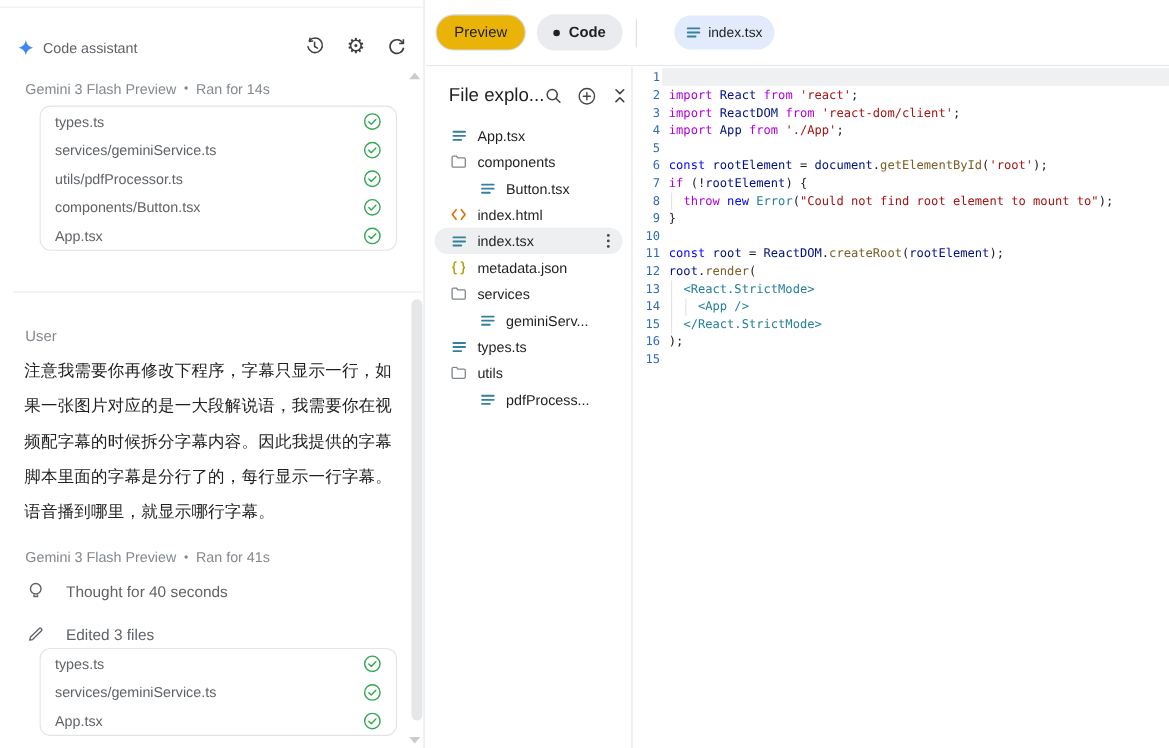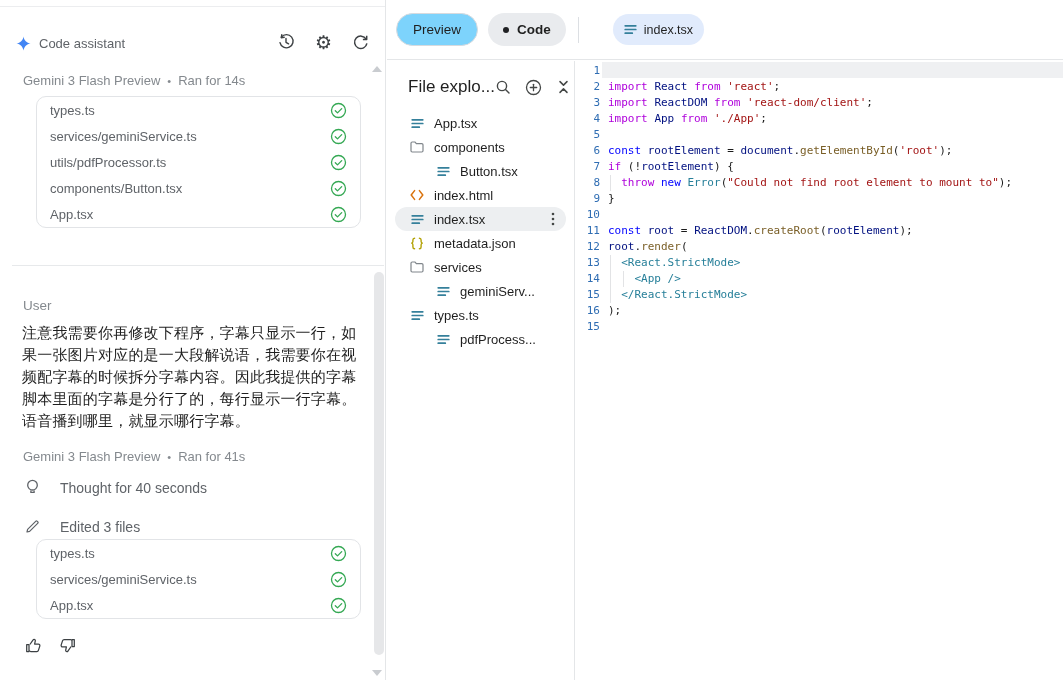--- a/index.html
+++ b/index.html
@@ -19,36 +19,36 @@
   .msg-meta{padding:13px 0 0 11px;height:15px;font-size:13px;color:#84898e;display:flex;gap:7px;align-items:center;}
   .msg-meta .sep{font-size:11px;}
   .m2{padding-top:17px;}
   .file-card{margin:8px 0 0 24px;width:325px;border:1px solid #e2e4e7;border-radius:10px;box-sizing:border-box;background:#fff;}
   .file-card.c2{margin-top:4px;}
   .file-row{height:26px;display:flex;align-items:center;padding:0 13px;}
   .file-name{font-size:13px;color:#5f6368;}
   .file-row svg{margin-left:auto;}
   .divider{margin-top:37px;border-top:1px solid #e7e9eb;width:372px;}
   .user-label{margin:32px 0 0 11px;font-size:13.5px;color:#84898e;height:16px;}
-  .user-text{margin:8px 16px 0 10px;font-size:15px;line-height:22px;color:#1f1f1f;letter-spacing:.2px;}
+  .user-text{margin:8px 16px 0 10px;font-size:15px;line-height:32px;color:#1f1f1f;letter-spacing:.2px;}
   .thought-row,.edited-row{display:flex;align-items:center;gap:20px;margin:15px 0 0 13px;height:17px;
                            font-size:14px;color:#5f6368;}
   .edited-row{margin-top:22px;}
   .feedback{display:flex;align-items:center;gap:17px;margin:18px 0 0 13px;}
 
   
   .sb-up{position:absolute;top:66px;right:3px;width:0;height:0;border-left:5px solid transparent;border-right:5px solid transparent;border-bottom:6px solid #c9ccd0;}
   .sb-down{position:absolute;top:670px;right:3px;width:0;height:0;border-left:5px solid transparent;border-right:5px solid transparent;border-top:6px solid #c9ccd0;}
   .sb-thumb{position:absolute;top:272px;right:1px;width:10px;height:383px;background:#e6e7e9;border-radius:5px;}
 
   
   .topbar{position:absolute;left:387px;top:0;width:676px;height:60px;border-bottom:1px solid #e4e6e8;
           display:flex;align-items:center;box-sizing:border-box;}
   .btn{height:33px;display:flex;align-items:center;border-radius:17px;font-size:13.5px;color:#1f1f1f;cursor:pointer;box-sizing:border-box;}
-  .btn-preview{margin-left:9px;padding:12px 16px;background:#7dd3fc;border:1px solid #d7dade;}
+  .btn-preview{margin-left:9px;padding:12px 16px;background:#eab308;border:1px solid #d7dade;}
   .btn-code{margin-left:10px;padding:0 15px;background:#e9ebee;gap:8px;font-weight:bold;}
   .dot{width:6px;height:6px;border-radius:50%;background:#202124;}
   .tab-divider{width:1px;height:26px;background:#dcdfe3;margin-left:12px;}
   .tab-active{margin-left:34px;height:31px;padding:0 11px;border-radius:16px;background:#e1ebfc;
               display:flex;align-items:center;gap:7px;font-size:12.5px;color:#1f1f1f;cursor:pointer;}
 
   
   .explorer{position:absolute;left:387px;top:61px;width:188px;bottom:0;border-right:1px solid #e4e6e8;box-sizing:border-box;}
   .explorer-header{display:flex;align-items:center;padding:16px 13px 0 21px;height:20px;}
   .explorer-title{font-size:17px;color:#1f1f1f;white-space:nowrap;}
@@ -360,20 +360,28 @@
           <span class="tree-icon">
             <svg width="13" height="13" viewBox="0 0 13 13">
               <g stroke="#35809b" stroke-width="1.7" stroke-linecap="round">
                 <line x1="1.2" y1="2.8" x2="11.8" y2="2.8"></line>
                 <line x1="1.2" y1="6.5" x2="11.8" y2="6.5"></line>
                 <line x1="1.2" y1="10.2" x2="8.3" y2="10.2"></line>
               </g>
             </svg>
           </span>
           <span class="tree-label">types.ts</span>
+        </div>
+        <div class="tree-row">
+          <span class="tree-icon">
+            <svg width="14" height="12" viewBox="0 0 14 12">
+              <path d="M1,2.2 C1,1.5 1.5,1 2.2,1 H5 L6.4,2.6 H11.8 C12.5,2.6 13,3.1 13,3.8 V9.8 C13,10.5 12.5,11 11.8,11 H2.2 C1.5,11 1,10.5 1,9.8 Z" fill="none" stroke="#80868b" stroke-width="1.2"></path>
+            </svg>
+          </span>
+          <span class="tree-label">utils</span>
         </div>
         <div class="tree-row indent">
           <span class="tree-icon">
             <svg width="13" height="13" viewBox="0 0 13 13">
               <g stroke="#35809b" stroke-width="1.7" stroke-linecap="round">
                 <line x1="1.2" y1="2.8" x2="11.8" y2="2.8"></line>
                 <line x1="1.2" y1="6.5" x2="11.8" y2="6.5"></line>
                 <line x1="1.2" y1="10.2" x2="8.3" y2="10.2"></line>
               </g>
             </svg>

